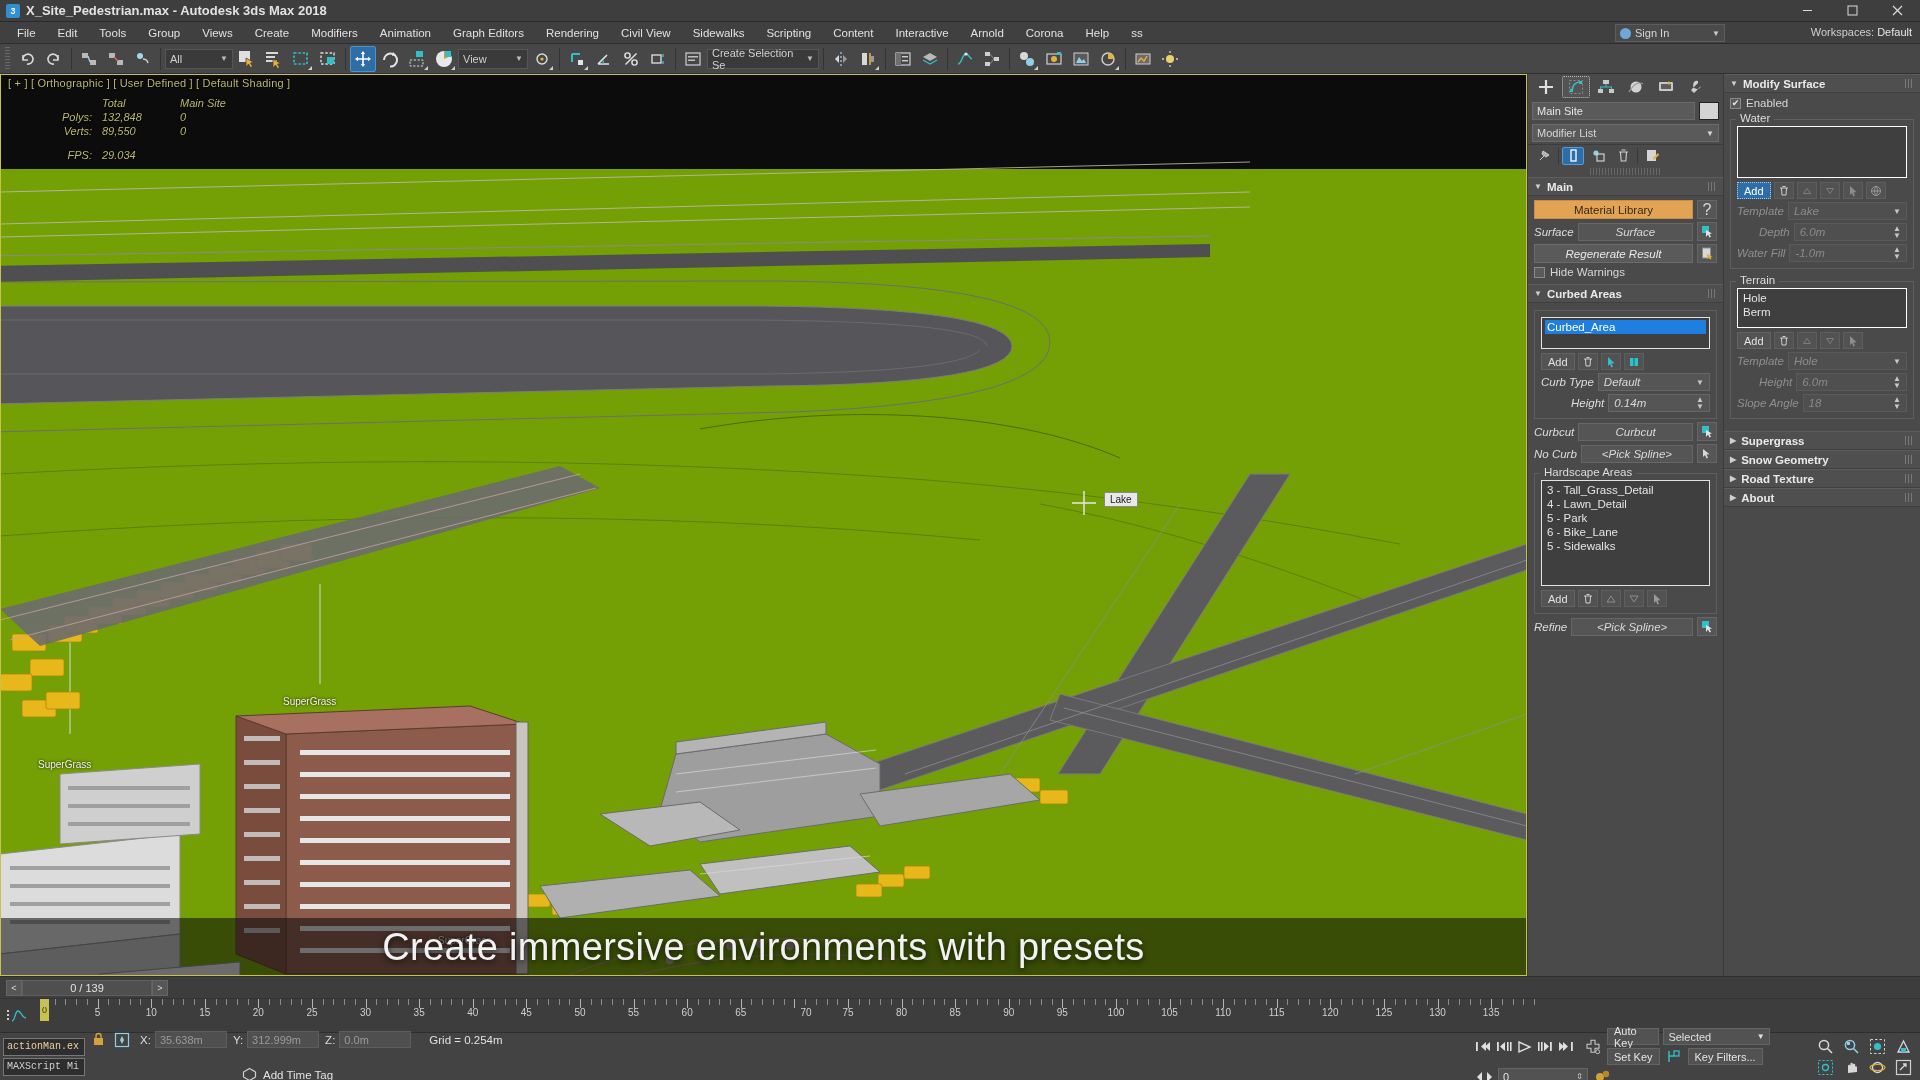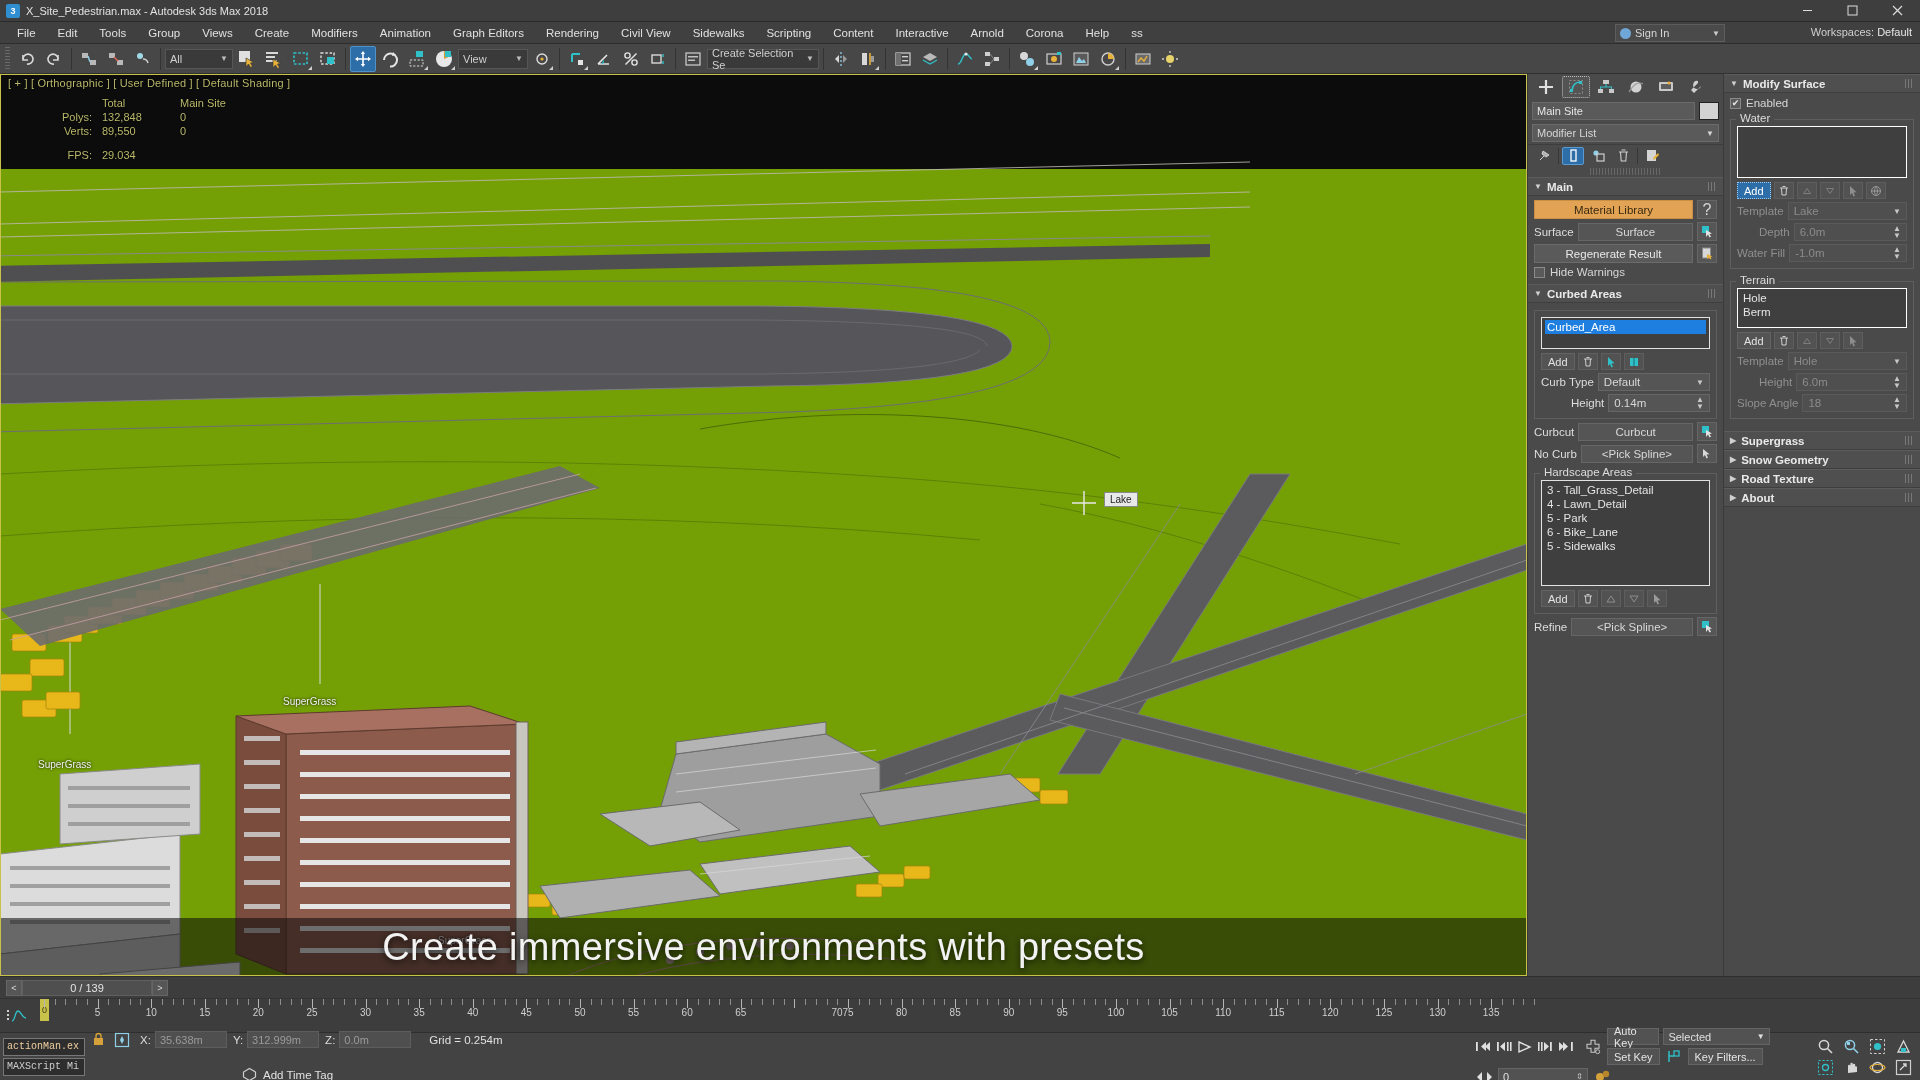--- a/index.html
+++ b/index.html
@@ -5,21 +5,21 @@
   * { box-sizing: border-box; margin:0; padding:0; }
   html,body { width:1920px; height:1080px; overflow:hidden; background:#2b2b2b;
     font-family:"Liberation Sans", sans-serif; color:#d6d6d6; }
   .app { position:relative; width:1920px; height:1080px; display:flex; flex-direction:column; }
 
   
   .titlebar { height:22px; background:#3e3e3e; display:flex; align-items:center;
               border-bottom:1px solid #2a2a2a; }
   .tb-ico { width:14px;height:14px;margin:0 6px 0 6px;background:#2f8fd0;border-radius:2px;
             color:#fff;font-size:9px;line-height:14px;text-align:center;font-weight:bold; }
-  .tb-title { font-size:11px; color:#e2e2e2; }
+  .tb-title { font-size:13px; color:#e2e2e2;font-weight:bold; }
   .tb-spacer{ flex:1; }
   .tb-btn { width:45px;height:22px;display:flex;align-items:center;justify-content:center;
             font-size:12px;color:#dcdcdc; }
   .tb-btn svg{display:block;}
 
   
   .menubar { height:22px; background:#404040; display:flex; align-items:center;
              padding-left:6px; border-bottom:1px solid #2d2d2d; position:relative; }
   .menu-item { font-size:11.5px; padding:3px 11px; color:#e0e0e0; white-space:nowrap; }
   .signin { position:absolute; right:195px; top:2px; height:18px; width:110px;
@@ -48,21 +48,21 @@
 
   
   .body { flex:1; display:flex; min-height:0; }
 
   
   .vpwrap { position:relative; width:1527px; background:#191919; }
   .viewport { position:absolute; inset:0; overflow:hidden; }
   .vplabel { position:absolute; left:8px; top:3px; font-size:11px; color:#b9b86a;
              z-index:30; letter-spacing:.2px; text-shadow:0 0 2px #000;}
   .vpstats { position:absolute; left:40px; top:22px; z-index:30; font-size:11px;
-             color:#b9b86a; text-shadow:0 0 2px #000; }
+             color:#b9b86a; text-shadow:0 0 2px #000;font-style:italic; }
   .vpstats table{border-collapse:collapse;}
   .vpstats td{padding:1px 0;}
   .vpstats td.lab{width:62px;text-align:right;padding-right:10px;}
   .vpstats td.c1{width:78px;}
   .vp-border{position:absolute;inset:0;border:1px solid #c9c24a;pointer-events:none;z-index:40;}
 
   
   .sky { position:absolute; left:0; top:0; width:100%; height:110px; background:#0c0c0c; }
   .ground { position:absolute; left:0; top:95px; right:0; bottom:0;
             background:#74a005; }
@@ -114,21 +114,21 @@
              font-size:11.5px; font-weight:bold; color:#e9e9e9; }
   .ro-head .tri { font-size:8px; color:#d0d0d0; }
   .ro-head .dots{ margin-left:auto; width:9px;height:9px;
      background:repeating-linear-gradient(to right,#8a8a8a 0 1px,transparent 1px 3px)
                 0 0/3px 3px repeat; opacity:.7;}
   .ro-body { padding:4px 6px 6px 6px; background:#4a4a4a; }
 
   .btn { height:19px; background:#5a5a5a; border:1px solid #6b6b6b; font-size:11.5px;
          display:flex; align-items:center; justify-content:center; color:#e8e8e8; }
   .btn.orange { background:#e2a354; border-color:#c98f42; color:#3a2a10; }
-  .fieldrow { display:flex; align-items:center; gap:4px; margin-top:3px; }
+  .fieldrow { display:flex; align-items:center; gap:4px; margin-top:3px;font-style:italic; }
   .flabel { font-size:11.5px; color:#ddd; white-space:nowrap; }
   .fbox { flex:1; height:18px; background:#555; border:1px solid #666; font-size:11.5px;
           display:flex; align-items:center; padding:0 5px; color:#d8d8d8; }
   .fbox.disabled{color:#8b8b8b;background:#4f4f4f;border-color:#5a5a5a;}
   .minibtn { width:20px;height:19px;display:flex;align-items:center;justify-content:center;
              background:#565656;border:1px solid #666; }
   .chk { display:flex; align-items:center; gap:5px; font-size:11.5px; margin-top:3px;}
   .chkbox { width:11px;height:11px;border:1px solid #8a8a8a;background:#5a5a5a;
             display:flex;align-items:center;justify-content:center;font-size:9px;color:#e6e6e6;}
   .listbox { background:#3f3f3f; border:1px solid #e2e2e2; font-size:11.5px; padding:2px 3px;
@@ -1192,21 +1192,21 @@
         <div class="tk" style="left: 670.604px;"></div>
         <div class="tk" style="left: 681.324px;"></div>
         <div class="tk" style="left: 692.043px;"></div>
         <div class="tkM" style="left: 702.763px;"></div>
         <div class="lb" style="left: 702.763px;">65</div>
         <div class="tk" style="left: 713.482px;"></div>
         <div class="tk" style="left: 724.201px;"></div>
         <div class="tk" style="left: 734.921px;"></div>
         <div class="tk" style="left: 745.64px;"></div>
         <div class="tkM" style="left: 756.36px;"></div>
-        <div class="lb" style="left: 799px;">70</div>
+        <div class="lb" style="left: 768px;">70</div>
         <div class="tk" style="left: 767.079px;"></div>
         <div class="tk" style="left: 777.799px;"></div>
         <div class="tk" style="left: 788.518px;"></div>
         <div class="tk" style="left: 799.237px;"></div>
         <div class="tkM" style="left: 809.957px;"></div>
         <div class="lb" style="left: 809.957px;">75</div>
         <div class="tk" style="left: 820.676px;"></div>
         <div class="tk" style="left: 831.396px;"></div>
         <div class="tk" style="left: 842.115px;"></div>
         <div class="tk" style="left: 852.835px;"></div>

